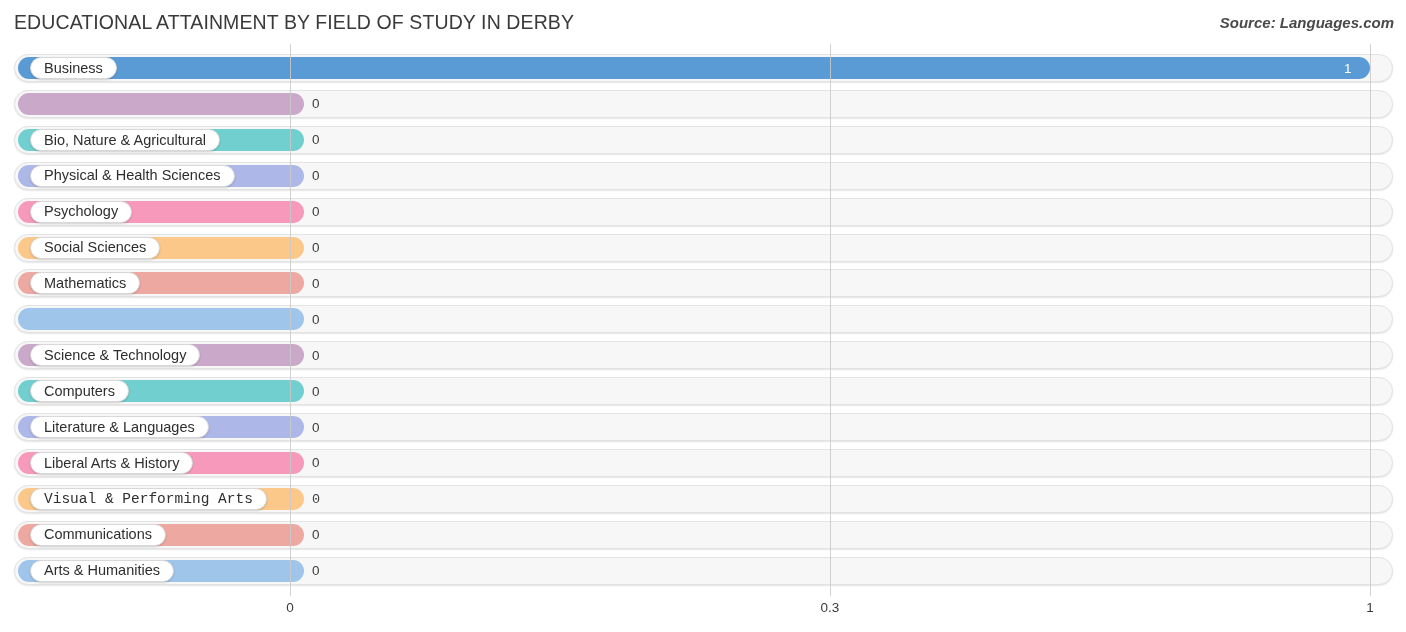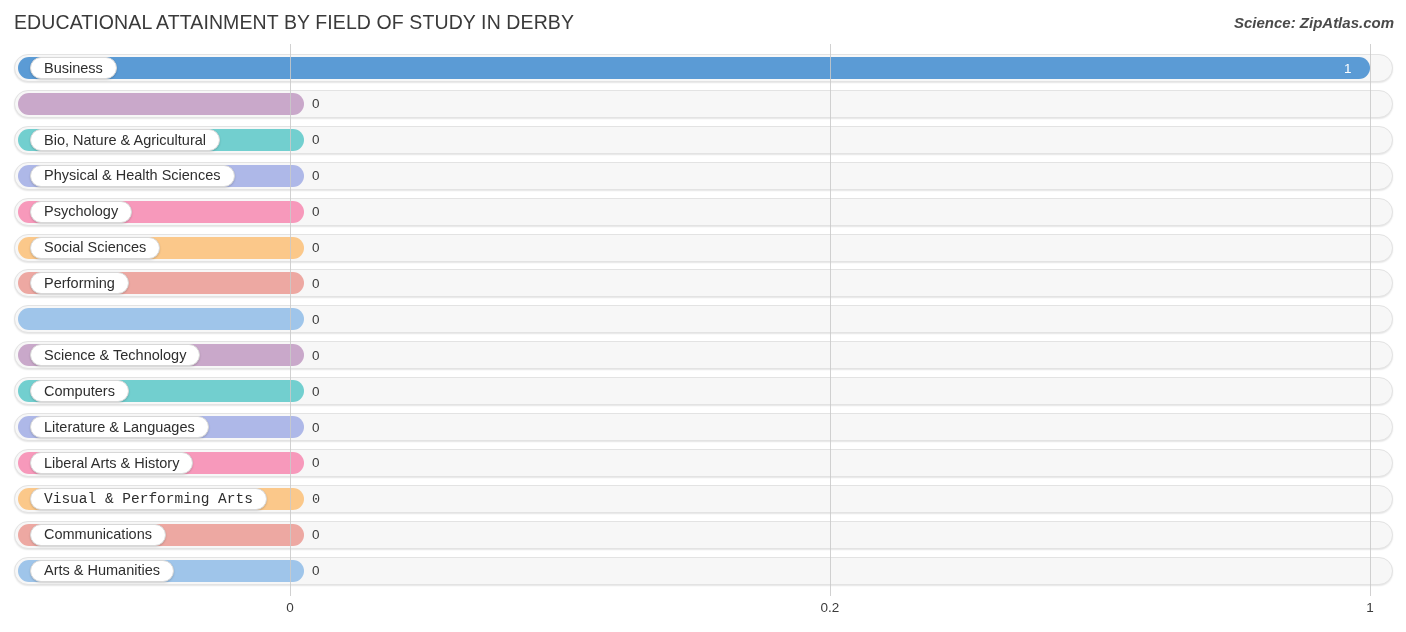--- a/index.html
+++ b/index.html
@@ -168,21 +168,21 @@
     color: #3c3c3c;
     transform: translateX(-50%);
     white-space: nowrap;
   }
 </style>
 </head>
 <body>
 
 <div class="header">
   <div class="chart-title">EDUCATIONAL ATTAINMENT BY FIELD OF STUDY IN DERBY</div>
-  <div class="source-note">Science: ZipAtlas.com</div>
+  <div class="source-note">Source: Languages.com</div>
 </div>
 
 <div class="plot">
   <div class="gridlines" id="gridlines">
       <div class="gridline" style="left: 290px;"></div>
       <div class="gridline" style="left: 830px;"></div>
       <div class="gridline" style="left: 1370px;"></div>
     </div>
   <div class="rows" id="rows">
       <div class="row" style="top: 10px;">
@@ -227,21 +227,21 @@
         <div class="bar" style="width: 286px; background: rgb(251, 200, 138);"></div>
         <div class="label-pill">
           <span>Social Sciences</span>
         </div>
         <div class="value-out" style="left: 298px;">0</div>
       </div>
       <div class="row" style="top: 225.4px;">
         <div class="track"></div>
         <div class="bar" style="width: 286px; background: rgb(237, 168, 162);"></div>
         <div class="label-pill">
-          <span>Performing</span>
+          <span>Mathematics</span>
         </div>
         <div class="value-out" style="left: 298px;">0</div>
       </div>
       <div class="row" style="top: 261.3px;">
         <div class="track"></div>
         <div class="bar" style="width: 286px; background: rgb(159, 197, 234);"></div>
         <div class="value-out" style="left: 298px;">0</div>
       </div>
       <div class="row" style="top: 297.2px;">
         <div class="track"></div>
@@ -297,15 +297,15 @@
         <div class="label-pill">
           <span>Arts &amp; Humanities</span>
         </div>
         <div class="value-out" style="left: 298px;">0</div>
       </div>
     </div>
 </div>
 
 <div class="axis" id="axis">
     <div class="tick-label" style="left: 290px;">0</div>
-    <div class="tick-label" style="left: 830px;">0.2</div>
+    <div class="tick-label" style="left: 830px;">0.3</div>
     <div class="tick-label" style="left: 1370px;">1</div>
   </div>
 
 </body></html>

